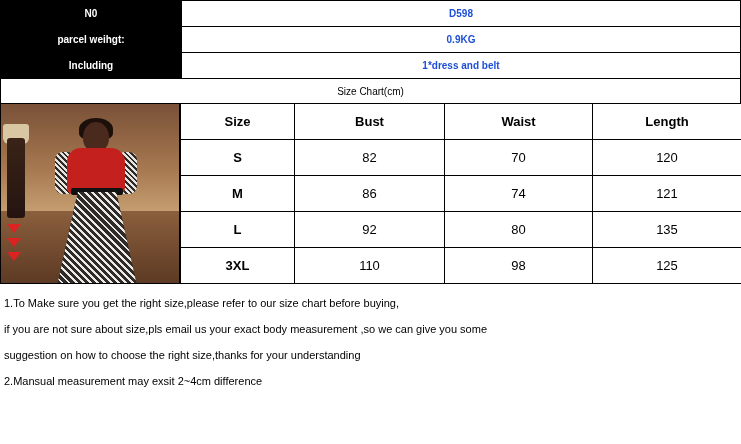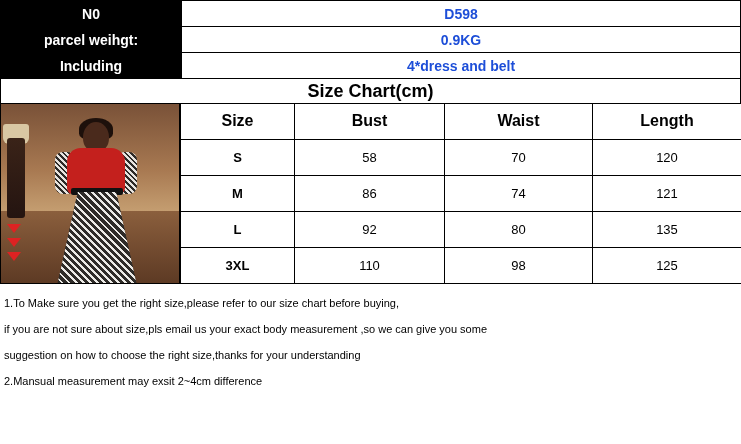--- a/index.html
+++ b/index.html
@@ -23,41 +23,41 @@
 
   
   .info-table {
     width: 741px;
     border-collapse: collapse;
     table-layout: fixed;
   }
   .info-table td {
     border: 1px solid #000000;
     height: 25px;
-    font-size: 14px;
+    font-size: 10px;
     font-weight: bold;
     text-align: center;
     vertical-align: middle;
     padding: 0;
   }
   .info-label {
     width: 180px;
     background: #000000;
     color: #ffffff;
     font-size: 14px;
   }
   .info-value {
     background: #ffffff;
     color: #1d4ed8;
     font-size: 13px;
   }
   .size-chart-title td {
     height: 24px;
-    font-size: 18px;
-    font-weight: bold;
+    font-size: 10px;
+    font-weight: normal;
     background: #ffffff;
   }
 
   
   .main-row {
     display: flex;
     width: 741px;
     align-items: stretch;
   }
   .photo-cell {
@@ -173,21 +173,21 @@
     border: 1px solid #000000;
     height: 25.7px;
     font-size: 13px;
     text-align: center;
     vertical-align: middle;
     padding: 0;
   }
   .size-table tr:first-child td { border-top: none; }
   .size-table .hdr {
     font-weight: bold;
-    font-size: 16px;
+    font-size: 13px;
   }
   .size-table .sz {
     font-weight: bold;
   }
   .col-size { width: 114px; }
   .col-bust { width: 150px; }
   .col-waist { width: 148px; }
   .col-length { width: 149px; }
 
   
@@ -213,21 +213,21 @@
       <tr>
         <td class="info-label">N0</td>
         <td class="info-value">D598</td>
       </tr>
       <tr>
         <td class="info-label">parcel weihgt:</td>
         <td class="info-value">0.9KG</td>
       </tr>
       <tr>
         <td class="info-label">Including</td>
-        <td class="info-value">4*dress and belt</td>
+        <td class="info-value">1*dress and belt</td>
       </tr>
       <tr class="size-chart-title">
         <td colspan="2">Size Chart(cm)</td>
       </tr>
     </tbody>
   </table>
 
   <div class="main-row">
 
     <div class="photo-cell">
@@ -259,21 +259,21 @@
       </colgroup>
       <tbody>
         <tr>
           <td class="hdr">Size</td>
           <td class="hdr">Bust</td>
           <td class="hdr">Waist</td>
           <td class="hdr">Length</td>
         </tr>
         <tr>
           <td class="sz">S</td>
-          <td>58</td>
+          <td>82</td>
           <td>70</td>
           <td>120</td>
         </tr>
         <tr>
           <td class="sz">M</td>
           <td>86</td>
           <td>74</td>
           <td>121</td>
         </tr>
         <tr>

